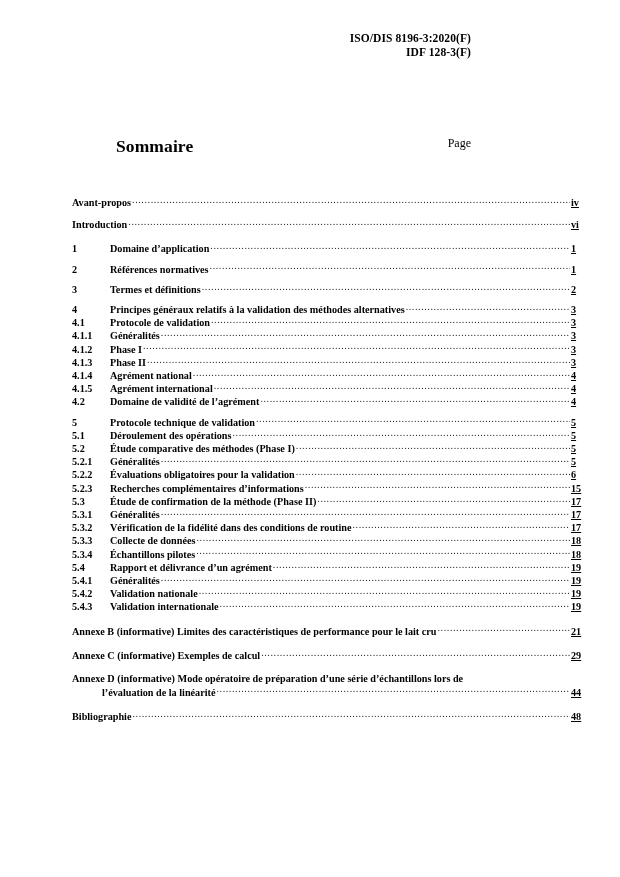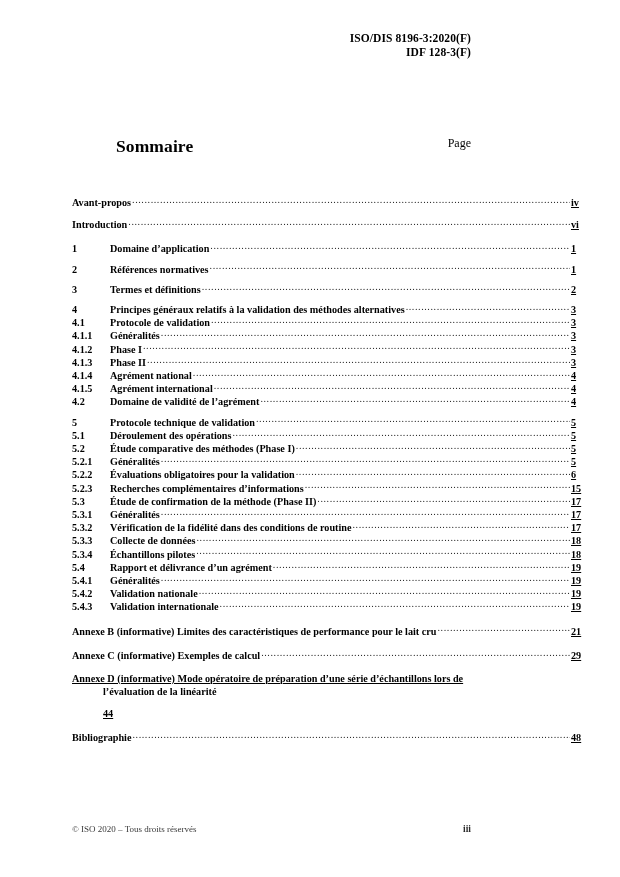--- a/index.html
+++ b/index.html
@@ -115,28 +115,26 @@
   .gap-none { margin-top: 0; }
   .annex-block { margin-top: 11px; }
 
   .annex-wrap {
     font-weight: bold;
     font-size: 10.2px;
     line-height: 12.4px;
   }
   .annex-wrap .first-line {
     display: block;
-    text-decoration: underline;
   }
   .annex-wrap .second-line {
     display: flex;
     align-items: baseline;
     padding-left: 30px;
     white-space: nowrap;
-    flex-direction: column;
   }
 
   
   .footer {
     position: absolute;
     left: 72px;
     right: 36px;
     top: 824px;
     display: flex;
     align-items: baseline;
@@ -363,18 +361,14 @@
 
       <div class="toc-entry annex gap-lg">
         <span class="label">Bibliographie</span>
         <span class="leader"></span>
         <span class="pg">48</span>
       </div>
     </div>
 
   </div>
 
-  <div class="footer">
-    <span>© ISO 2020 – Tous droits réservés</span>
-    <span class="folio">iii</span>
-  </div>
 
 </div>
 
 </body></html>

